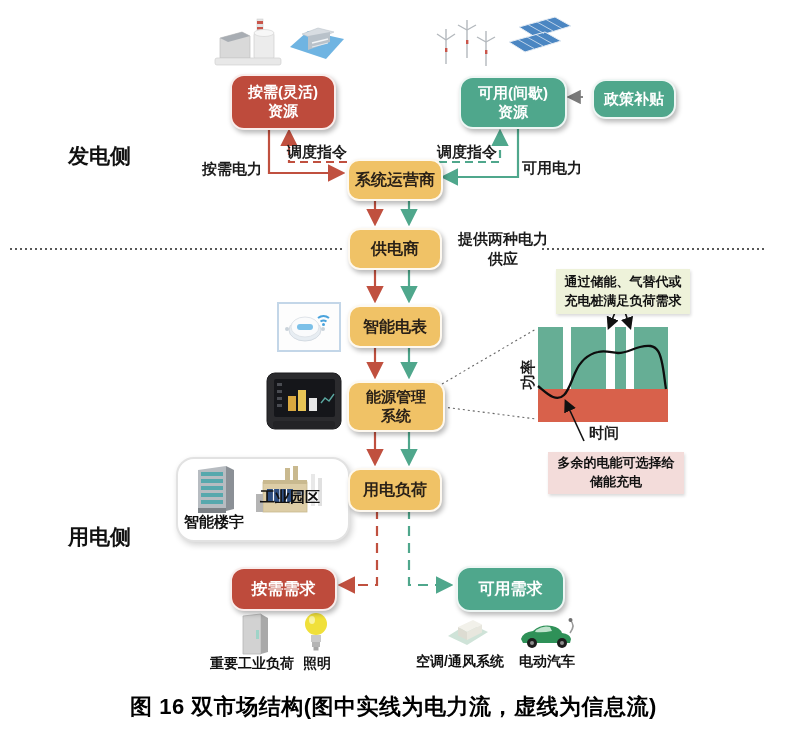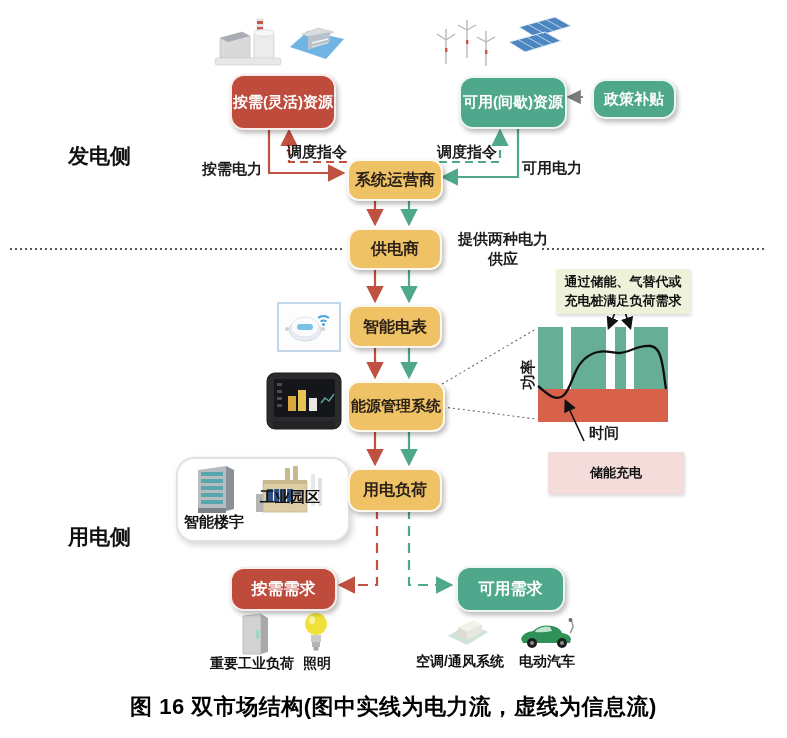--- a/index.html
+++ b/index.html
@@ -1,18 +1,18 @@
 <!DOCTYPE html>
 <html><head>
 <meta charset="utf-8">
 <style>
   html,body{margin:0;padding:0;background:#fff;}
   body{font-family:"Liberation Sans","DejaVu Sans",sans-serif;color:#1a1a1a;}
   .stage{position:relative;width:787px;height:738px;background:#fff;overflow:hidden;margin:0 auto;}
-  .node{position:absolute;display:flex;flex-direction:row;align-items:center;justify-content:center;
+  .node{position:absolute;display:flex;flex-direction:column;align-items:center;justify-content:center;
         text-align:center;font-weight:bold;border-radius:14px;line-height:1.25;
         border:2px solid rgba(255,255,255,.9);box-shadow:2px 3px 5px rgba(0,0,0,.28);z-index:3;}
   .node.red{background:#BE4B3C;color:#fff;}
   .node.green{background:#4FA78C;color:#fff;}
   .node.yellow{background:#F0C266;color:#2a2118;border-radius:12px;}
   .f16{font-size:16px;} .f15{font-size:15px;}
   .sidelabel{position:absolute;font-size:21px;font-weight:bold;color:#111;z-index:3;}
   .edgelabel{position:absolute;font-size:15px;font-weight:bold;color:#1c1c1c;white-space:nowrap;z-index:3;}
   .notebox{position:absolute;text-align:center;font-weight:bold;font-size:13px;line-height:1.45;
            color:#111;z-index:3;display:flex;flex-direction:column;justify-content:center;
@@ -224,20 +224,21 @@
     <path d="M56 32 l4 -5 l4 3 l5 -7" stroke="#5aa7a0" stroke-width="1.4" fill="none"></path>
     <rect x="8" y="50" width="62" height="7" rx="3" fill="#232326"></rect>
   </svg>
 
   <div class="notebox" style="left:556px;top:257px;width:134px;height:45px;background:#EEF2DA;">
     <span>通过储能、气替代或</span>
     <span>充电桩满足负荷需求</span>
   </div>
 
   <div class="notebox" style="left:548px;top:440px;width:136px;height:42px;background:#F3DCDA;">
+    <span>多余的电能可选择给</span>
     <span>储能充电</span>
   </div>
 
   <div class="vlabel" style="left:508px;top:365px;width:40px;text-align:center;">功率</div>
   <div class="edgelabel" style="left:589px;top:424px;">时间</div>
 
   <div class="panel" style="left:176px;top:457px;width:170px;height:81px;"></div>
 
   <svg class="icon" style="left:192px;top:462px;" width="48" height="56" viewBox="0 0 48 56">
     <polygon points="6,8 34,4 34,49 6,51" fill="#b7bcc1"></polygon>

